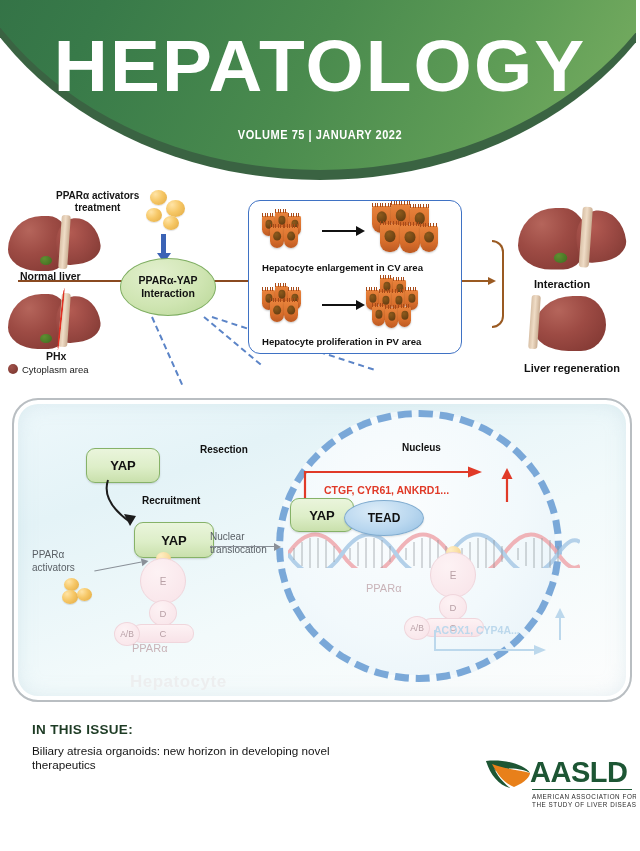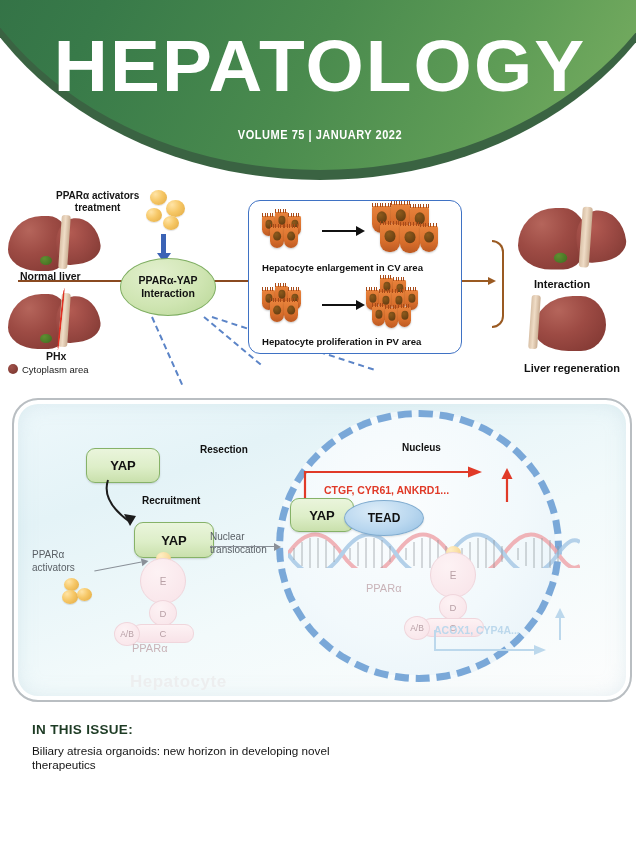--- a/index.html
+++ b/index.html
@@ -476,14 +476,25 @@
       <polygon points="8,0 3,10 13,10" fill="#bcd8ec"></polygon>
     </svg>
 
     <div class="hepato-wm" style="left:116px;top:272px;">Hepatocyte</div>
   </div>
 
 
   <div class="issue-head">IN THIS ISSUE:</div>
   <div class="issue-item" style="top:744px;">Biliary atresia organoids: new horizon in developing novel therapeutics</div>
 
+  <div class="logo">
+    <svg style="position:absolute;left:0;top:2px;" width="48" height="32">
+      <path d="M2,3 C20,1 40,6 46,15 C38,10 22,9 12,13 Z" fill="#1d5634"></path>
+      <path d="M2,3 C6,16 14,27 26,30 C16,22 10,13 8,4 Z" fill="#1d5634"></path>
+      <path d="M8,6 C14,17 20,25 30,29 C42,24 46,18 46,15 C36,12 20,11 8,6 Z" fill="#e8801a"></path>
+    </svg>
+    <div class="logo-word">AASLD</div>
+    <div class="logo-rule"></div>
+    <div class="logo-tag" style="top:37px;">AMERICAN ASSOCIATION FOR</div>
+    <div class="logo-tag" style="top:45px;">THE STUDY OF LIVER DISEASES</div>
+  </div>
 
 </div>
 
 </body></html>

